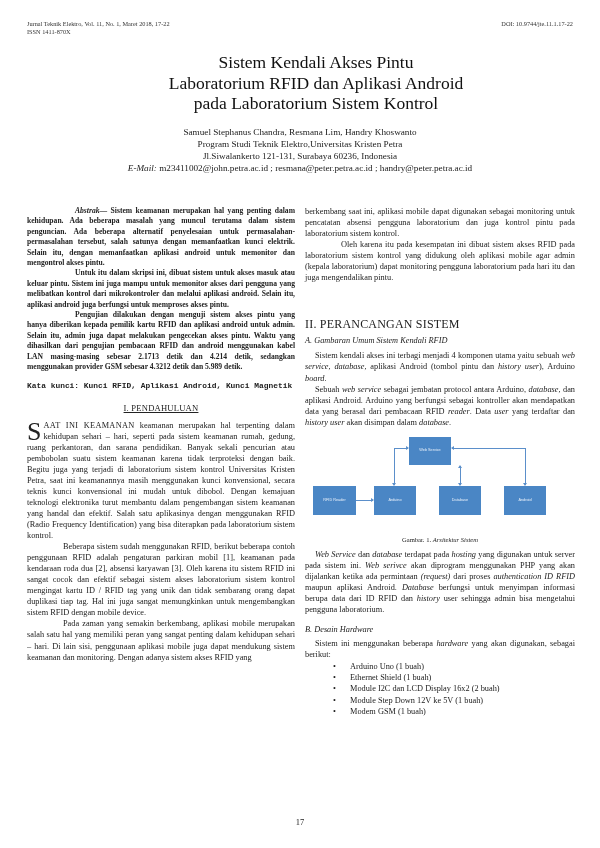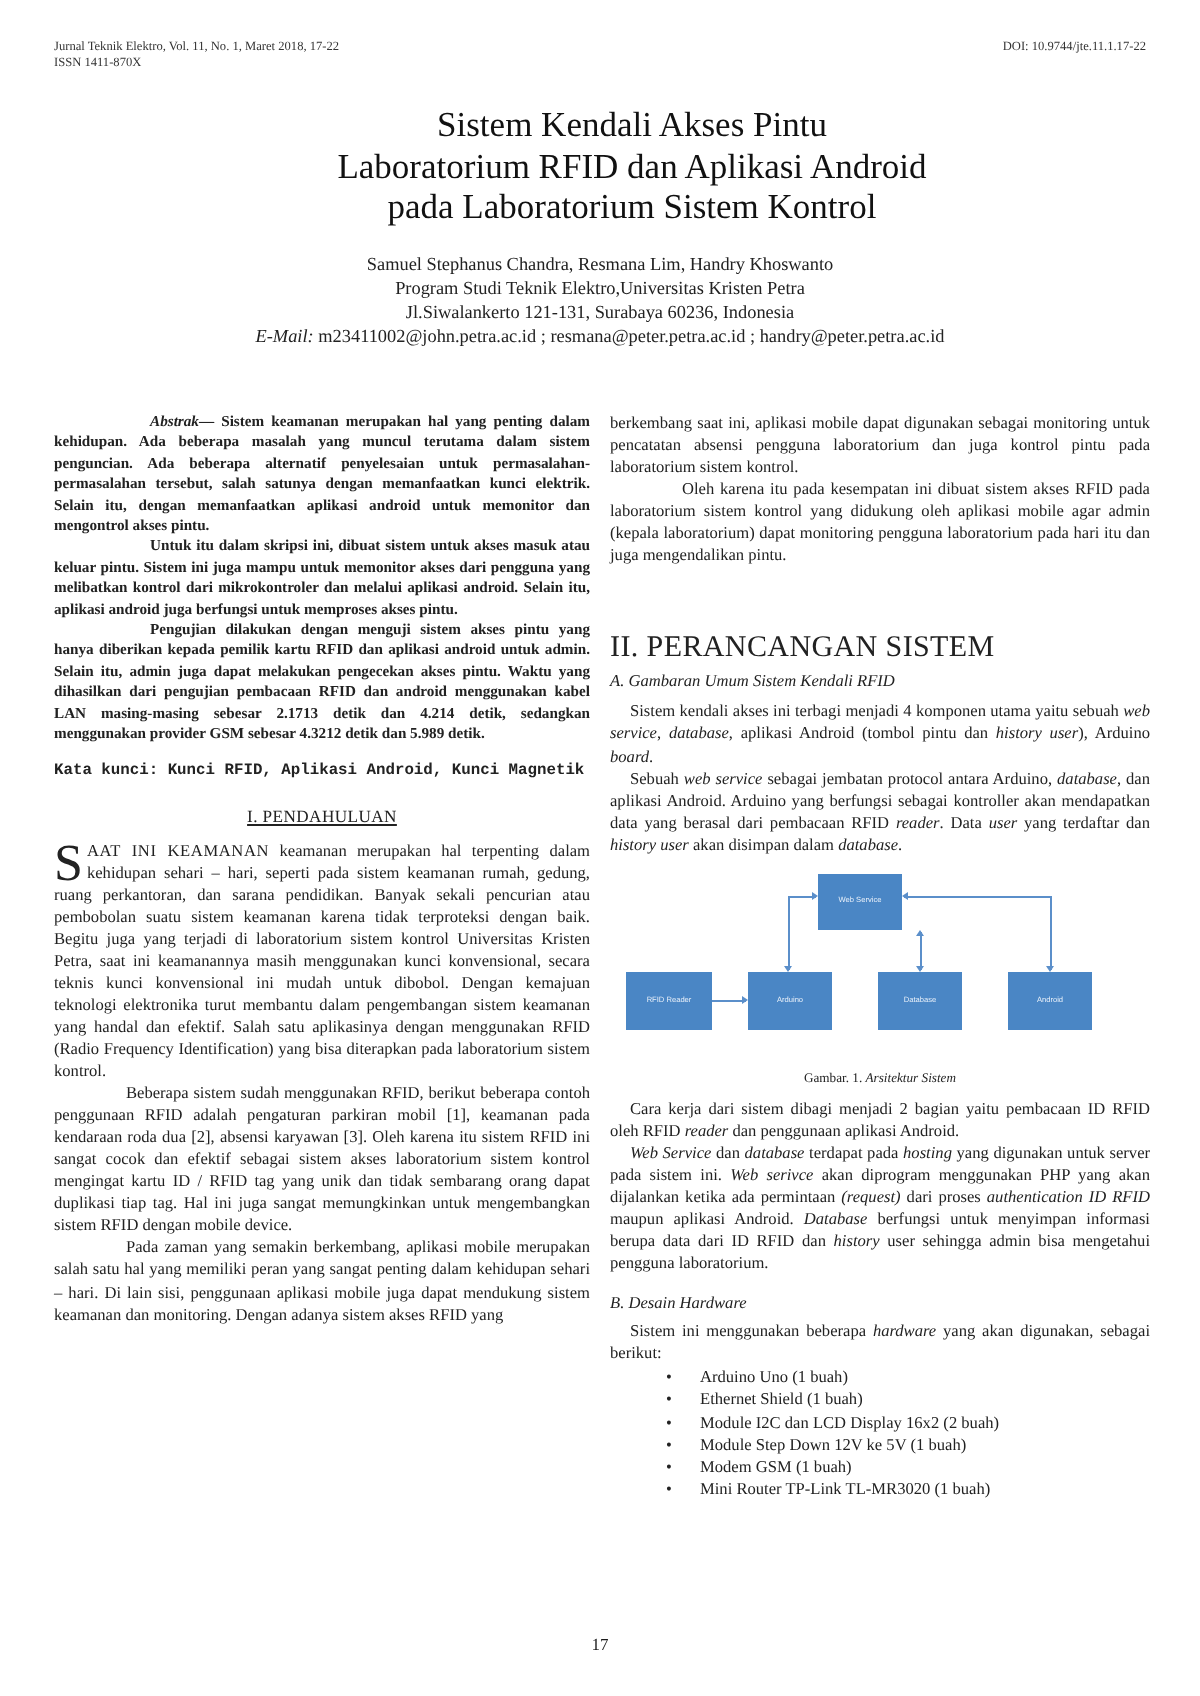--- a/index.html
+++ b/index.html
@@ -20,21 +20,21 @@
     .col { position: absolute; top: 206px; width: 268px; font-size: 8.3px; line-height: 11.05px; text-align: justify; color: #222; }
     .col-left { left: 27px; }
     .col-right { left: 305px; width: 270px; }
 
     .abstract { font-weight: bold; font-size: 7.6px; line-height: 10.4px; }
     .abstract p { text-indent: 48px; text-align: justify; }
     .abstract .lbl { font-style: italic; }
     .keywords { font-weight: bold; font-size: 7.9px; margin-top: 7px; text-align: left; font-family: Liberation Mono, monospace; }
 
     .section-h { text-align: center; font-size: 8.6px; margin: 12px 0 6px 0; letter-spacing: 0.2px; text-decoration: underline; }
-    .section-h-left { text-align: left; font-size: 15px; margin: 36px 0 5px 0; letter-spacing: 0.2px; }
+    .section-h-left { text-align: left; font-size: 12px; margin: 36px 0 5px 0; letter-spacing: 0.2px; }
     .sub-h { font-style: italic; font-size: 8.3px; margin: 2px 0 4px 0; }
     .sub-h-b { font-style: italic; font-size: 8.3px; margin: 9px 0 3px 0; }
 
     p { margin: 0; }
     .indent { text-indent: 36px; }
     .indent-s { text-indent: 10px; }
     .dropcap-p { position: relative; }
     .dropcap { float: left; font-size: 26px; line-height: 21px; margin: 1px 2px 0 0; }
     .caps { letter-spacing: 0.3px; }
     i { font-style: italic; }
@@ -120,30 +120,28 @@
     <div class="arrowhead" style="left:153px; top:31px; border-bottom:3px solid #5b8fca; border-left:2px solid transparent; border-right:2px solid transparent;"></div>
     <div class="arrowhead" style="left:153px; top:49px; border-top:3px solid #5b8fca; border-left:2px solid transparent; border-right:2px solid transparent;"></div>
 
     <div class="line" style="left:147px; top:14px; width:73px; height:1px;"></div>
     <div class="line" style="left:220px; top:14px; width:1px; height:37px;"></div>
     <div class="arrowhead" style="left:146px; top:12px; border-right:3px solid #5b8fca; border-top:2px solid transparent; border-bottom:2px solid transparent;"></div>
     <div class="arrowhead" style="left:218px; top:49px; border-top:3px solid #5b8fca; border-left:2px solid transparent; border-right:2px solid transparent;"></div>
   </div>
   <div class="caption"><span>Gambar. 1. </span><i>Arsitektur Sistem</i></div>
 
-  <p class="indent-s"><span>Cara kerja dari sistem dibagi menjadi 2 bagian yaitu pembacaan ID RFID oleh RFID </span><i>reader</i><span> dan penggunaan aplikasi Android.</span></p>
 
   <p class="indent-s"><i>Web Service</i><span> dan </span><i>database</i><span> terdapat pada </span><i>hosting</i><span> yang digunakan untuk server pada sistem ini. </span><i>Web serivce</i><span> akan diprogram menggunakan PHP yang akan dijalankan ketika ada permintaan </span><i>(request)</i><span> dari proses </span><i>authentication ID RFID</i><span> maupun aplikasi Android. </span><i>Database</i><span> berfungsi untuk menyimpan informasi berupa data dari ID RFID dan </span><i>history</i><span> user sehingga admin bisa mengetahui pengguna laboratorium.</span></p>
 
   <div class="sub-h-b">B.   Desain Hardware</div>
   <p class="indent-s"><span>Sistem ini menggunakan beberapa </span><i>hardware</i><span> yang akan digunakan, sebagai berikut:</span></p>
 
   <ul class="hw">
     <li>Arduino Uno (1 buah)</li>
     <li>Ethernet Shield (1 buah)</li>
     <li>Module I2C dan LCD Display 16x2 (2 buah)</li>
     <li>Module Step Down 12V ke 5V (1 buah)</li>
     <li>Modem GSM (1 buah)</li>
-    <li>Mini Router TP-Link TL-MR3020 (1 buah)</li>
   </ul>
 </div>
 
 <div class="page-number">17</div>
 
 </body></html>

